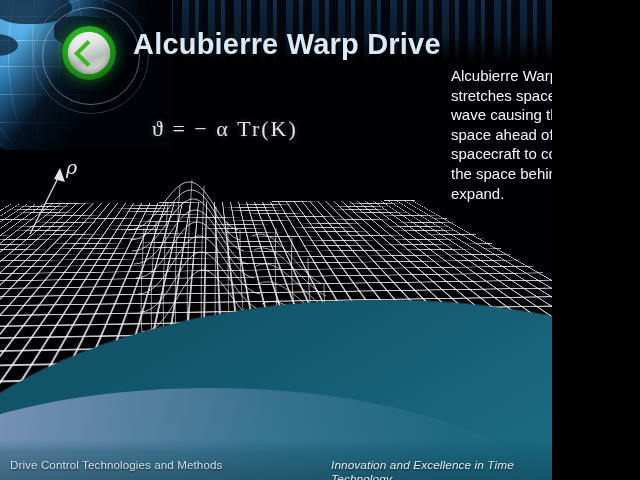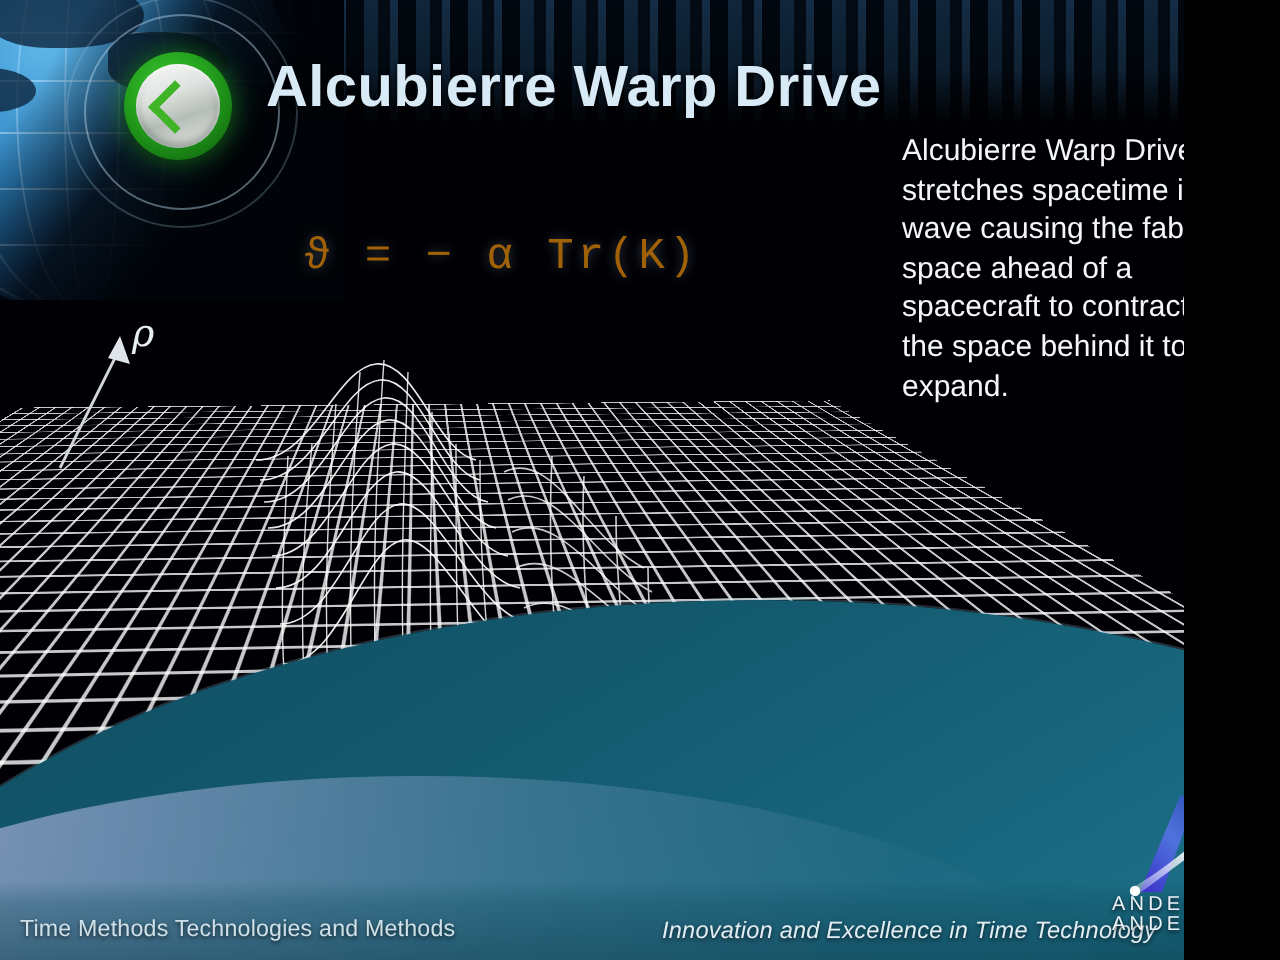--- a/index.html
+++ b/index.html
@@ -5,21 +5,20 @@
   html, body {
     margin: 0; padding: 0;
     background: #000;
   }
   #slide {
     position: relative;
     width: 552px; height: 480px;
     overflow: hidden;
     background: #000005;
     font-family: "Liberation Sans", sans-serif;
-    padding-left: 40px;
   }
 
   
   .city-band {
     position: absolute; left: 0; top: 0;
     width: 640px; height: 62px;
     background:
       repeating-linear-gradient(90deg,
         rgba(20,48,74,0.85) 0px, rgba(20,48,74,0.85) 7px,
         rgba(4,12,22,0.9) 7px, rgba(4,12,22,0.9) 13px,
@@ -109,23 +108,23 @@
     font-size: 29px; font-weight: bold;
     color: #d8eaf6;
     letter-spacing: 0.2px;
     text-shadow: 0 1px 3px rgba(0,0,0,0.9);
     white-space: nowrap;
   }
 
   
   .equation {
     position: absolute; left: 152px; top: 116px;
-    font-family: Liberation Mono, monospace;
+    font-family: Liberation Serif, serif;
     font-size: 22px;
-    color: #a16207;
+    color: #e5e5e5;
     letter-spacing: 2px;
     white-space: nowrap;
     text-shadow: 0 0 6px rgba(170,200,230,0.35);
   }
 
   
   .figure {
     position: absolute; left: 8px; top: 160px;
     width: 420px; height: 250px;
   }
@@ -411,21 +410,21 @@
   </div>
 
   <div class="body-text">
     <p>Alcubierre Warp Drive: stretches spacetime in a wave causing the fabric of space ahead of a spacecraft to contract and the space behind it to expand.</p>
   </div>
 
   <div class="swoosh-big"></div>
   <div class="swoosh-accent"></div>
   <div class="footer-band"></div>
 
-  <div class="footer-left">Time Methods Technologies and Methods</div>
+  <div class="footer-left">Drive Control Technologies and Methods</div>
   <div class="footer-center">Innovation and Excellence in Time Technology</div>
 
   <div class="logo">
     <div class="logo-mark">
       <svg width="64" height="52" viewBox="0 0 64 52">
         <defs>
           <linearGradient id="ag" x1="0" y1="1" x2="1" y2="0">
             <stop offset="0%" stop-color="#3b2fc9"></stop>
             <stop offset="45%" stop-color="#4f73dd"></stop>
             <stop offset="100%" stop-color="#1f3fa6"></stop>

